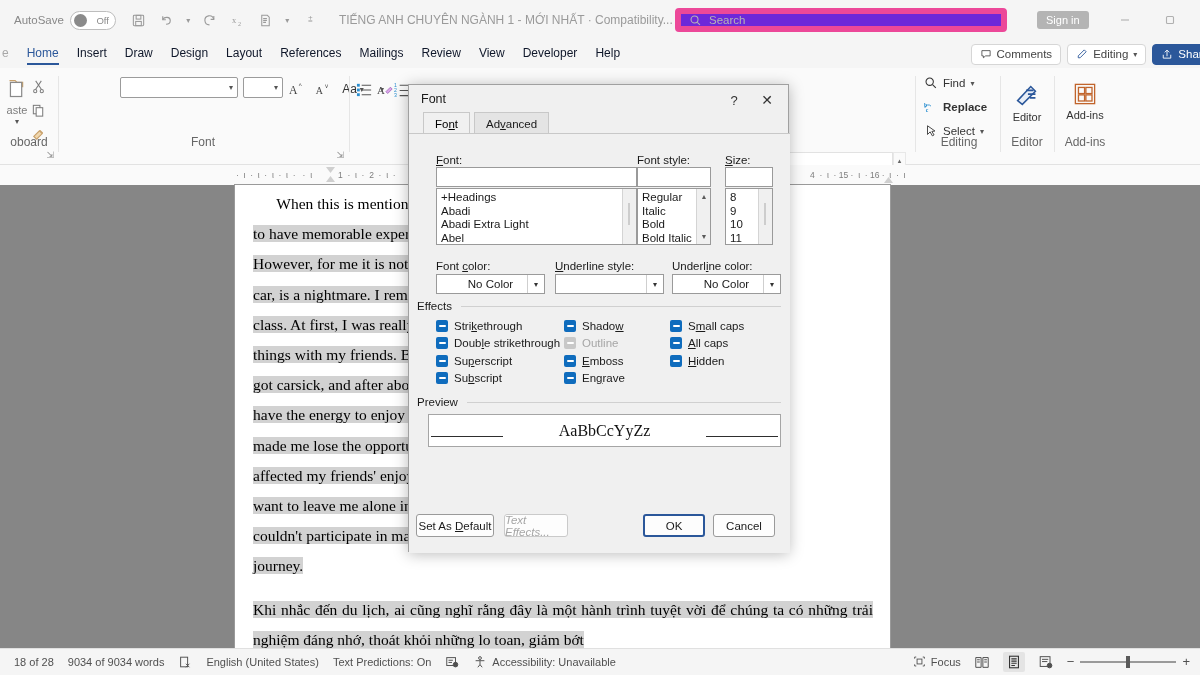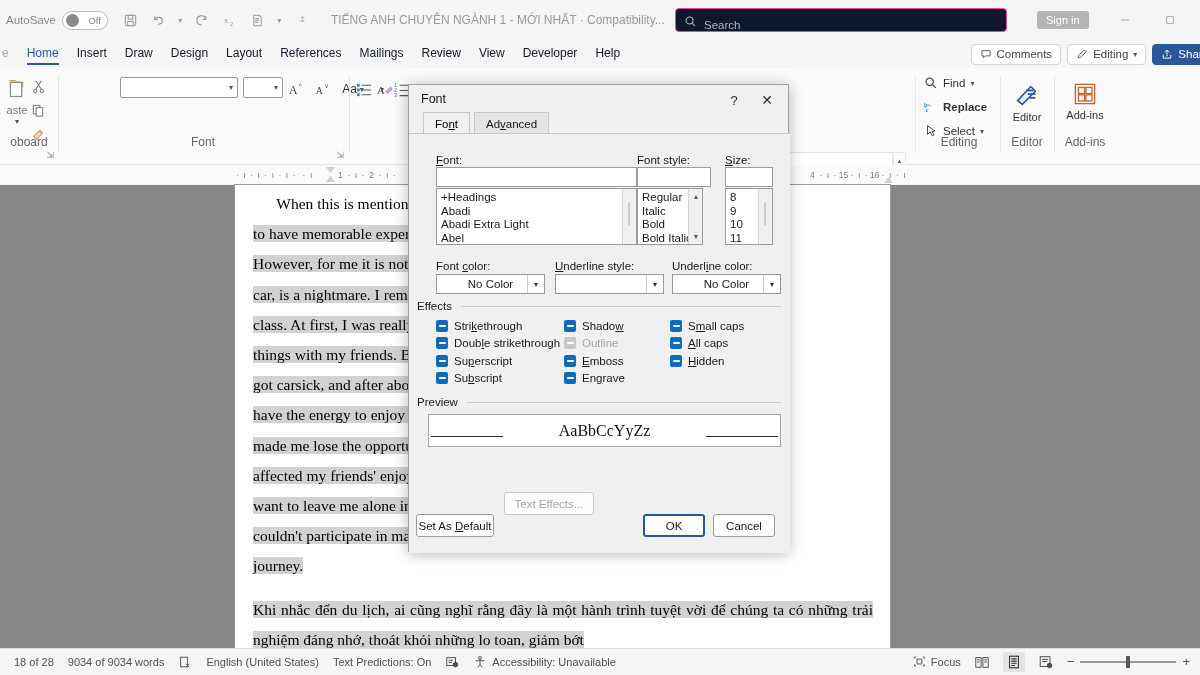--- a/index.html
+++ b/index.html
@@ -14,21 +14,21 @@
     position: relative;
     -webkit-font-smoothing: antialiased;
   }
 
   
   .titlebar {
     position: absolute; left: 0; top: 0; width: 1200px; height: 40px;
     background: #f5f5f5;
     display: flex; align-items: center;
   }
-  .autosave-wrap { display:flex; align-items:center; gap:6px; margin-left:6px; }
+  .autosave-wrap { display:flex; align-items:center; gap:6px; margin-left:14px; }
   .autosave-label { color:#888; font-size:11.5px; }
   .toggle {
     width: 46px; height: 19px; border-radius: 10px;
     background: #ffffff; border: 1px solid #bdbdbd;
     position: relative; display:flex; align-items:center;
   }
   .toggle .knob {
     width: 13px; height: 13px; border-radius: 50%;
     background: #8a8a8a; position:absolute; left: 3px;
   }
@@ -42,22 +42,22 @@
     color:#9a9a9a;
   }
   .qat-btn svg { display:block; }
   .qat-caret { width: 13px; height: 26px; display:flex; align-items:center; justify-content:center; color:#9a9a9a; font-size:8px;}
   .doc-title {
     margin-left: 22px; color:#9a9a9a; font-size:12px; white-space:nowrap;
   }
   .title-caret { margin-left: 12px; color:#9a9a9a; font-size:8px; }
   .searchbox {
     position:absolute; left: 675px; top: 8px; width: 332px; height: 24px;
-    background:#0f172a; border:1px solid #ec4899; border-radius:4px;
-    display:flex; align-items:flex-end; padding: 0 8px; gap:7px;
+    background:#6d28d9; border:6px solid #ec4899; border-radius:4px;
+    display:flex; align-items:flex-start; padding: 0 8px; gap:7px;
   }
   .searchbox .ph { color:#b5b5b5; font-size:11.5px; }
   .signin {
     position:absolute; left:1037px; top: 11px;
     background:#b4b4b4; color:#fff; font-size:11px;
     padding: 3px 9px; border-radius:3px;
   }
   .wbtn {
     position:absolute; top: 8px; width: 30px; height:24px;
     display:flex; align-items:center; justify-content:center; color:#b0b0b0;
@@ -637,21 +637,21 @@
         <div class="litem">Abadi Extra Light</div>
         <div class="litem">Abel</div>
 
       </div>
       <div class="sbar">
         <div class="sthumb" style="left:5px; top:14px; width:2px; height:22px;"></div>
       </div>
     </div>
 
     <div class="field" style="left:228px; top:33px; width:74px; height:20px;"></div>
-    <div class="listbox" style="left:228px; top:54px; width:66px; height:57px;">
+    <div class="listbox" style="left:228px; top:54px; width:74px; height:57px;">
       <div style="padding-top:2px;">
         <div class="litem">Regular</div>
         <div class="litem">Italic</div>
         <div class="litem">Bold</div>
         <div class="litem">Bold Italic</div>
       </div>
       <div class="sbar">
         <div class="sarrow" style="top:1px;">▲</div>
         <div class="sarrow" style="bottom:1px;">▼</div>
       </div>
@@ -750,21 +750,21 @@
     <div class="groupbox-line" style="left:58px; top:268px; width:314px;"></div>
     <div class="preview" style="left:19px; top:280px; width:353px; height:33px;">
       <span class="ptxt">AaBbCcYyZz</span>
       <span class="dash-l" style="left:2px; top:21px; width:72px;"></span>
       <span class="dash-l" style="right:2px; top:21px; width:72px;"></span>
     </div>
 
     <div class="dbtn" style="left:7px; top:380px; width:78px;">
       <span>Set As <u class="k">D</u>efault</span>
     </div>
-    <div class="dbtn dis" style="left:95px; top:358px; width:90px;">Text Effects...</div>
+    <div class="dbtn dis" style="left:95px; top:380px; width:64px;font-style:italic;">Text Effects...</div>
     <div class="dbtn focus" style="left:234px; top:380px; width:62px;">OK</div>
     <div class="dbtn" style="left:304px; top:380px; width:62px;">Cancel</div>
   </div>
 </div>
 
 <div class="status">
   <div class="statusline"></div>
   <span class="sitem">18 of 28</span>
   <span class="sitem">9034 of 9034 words</span>
   <span class="sitem">

